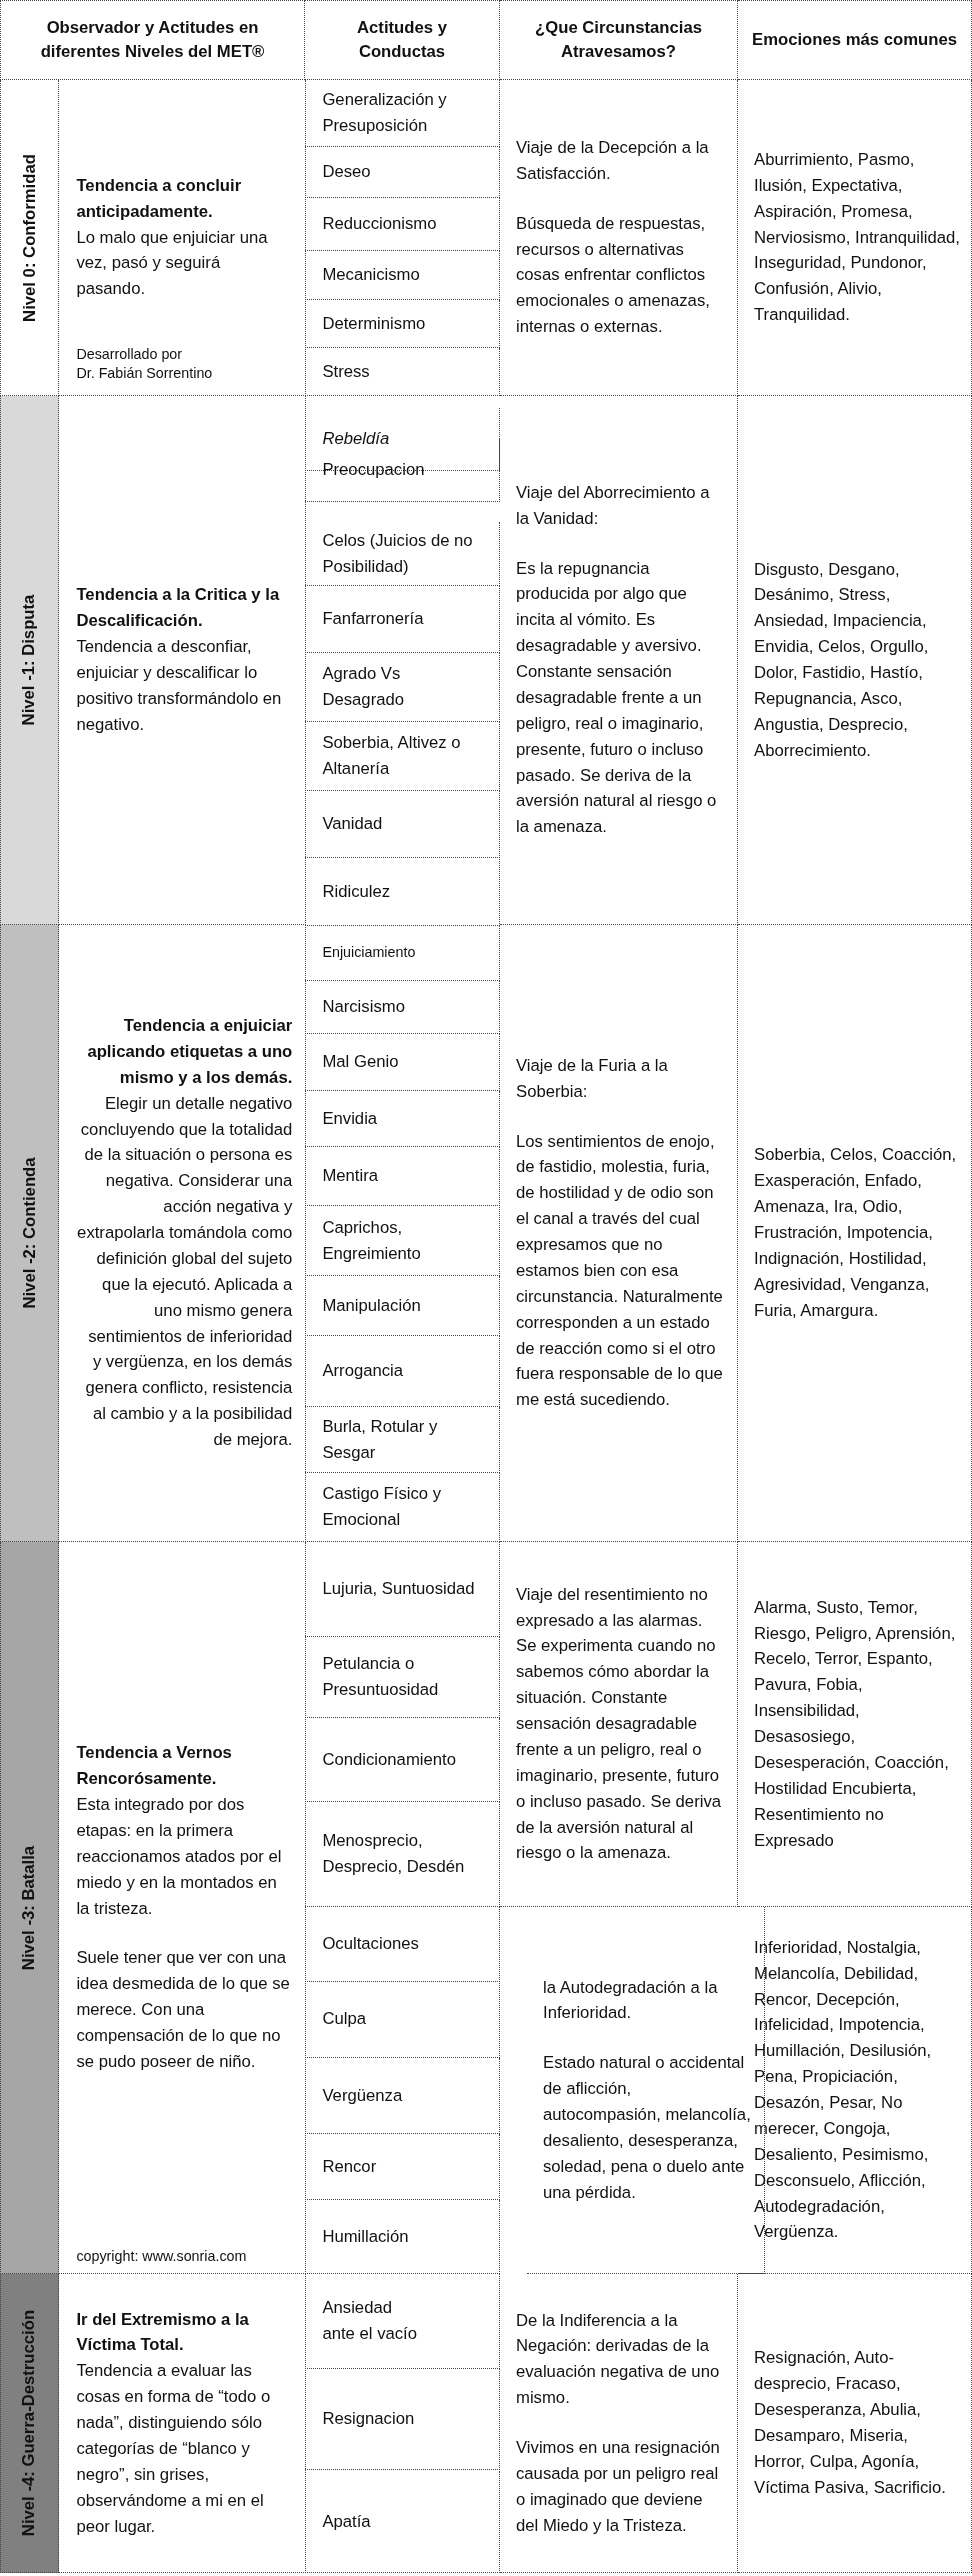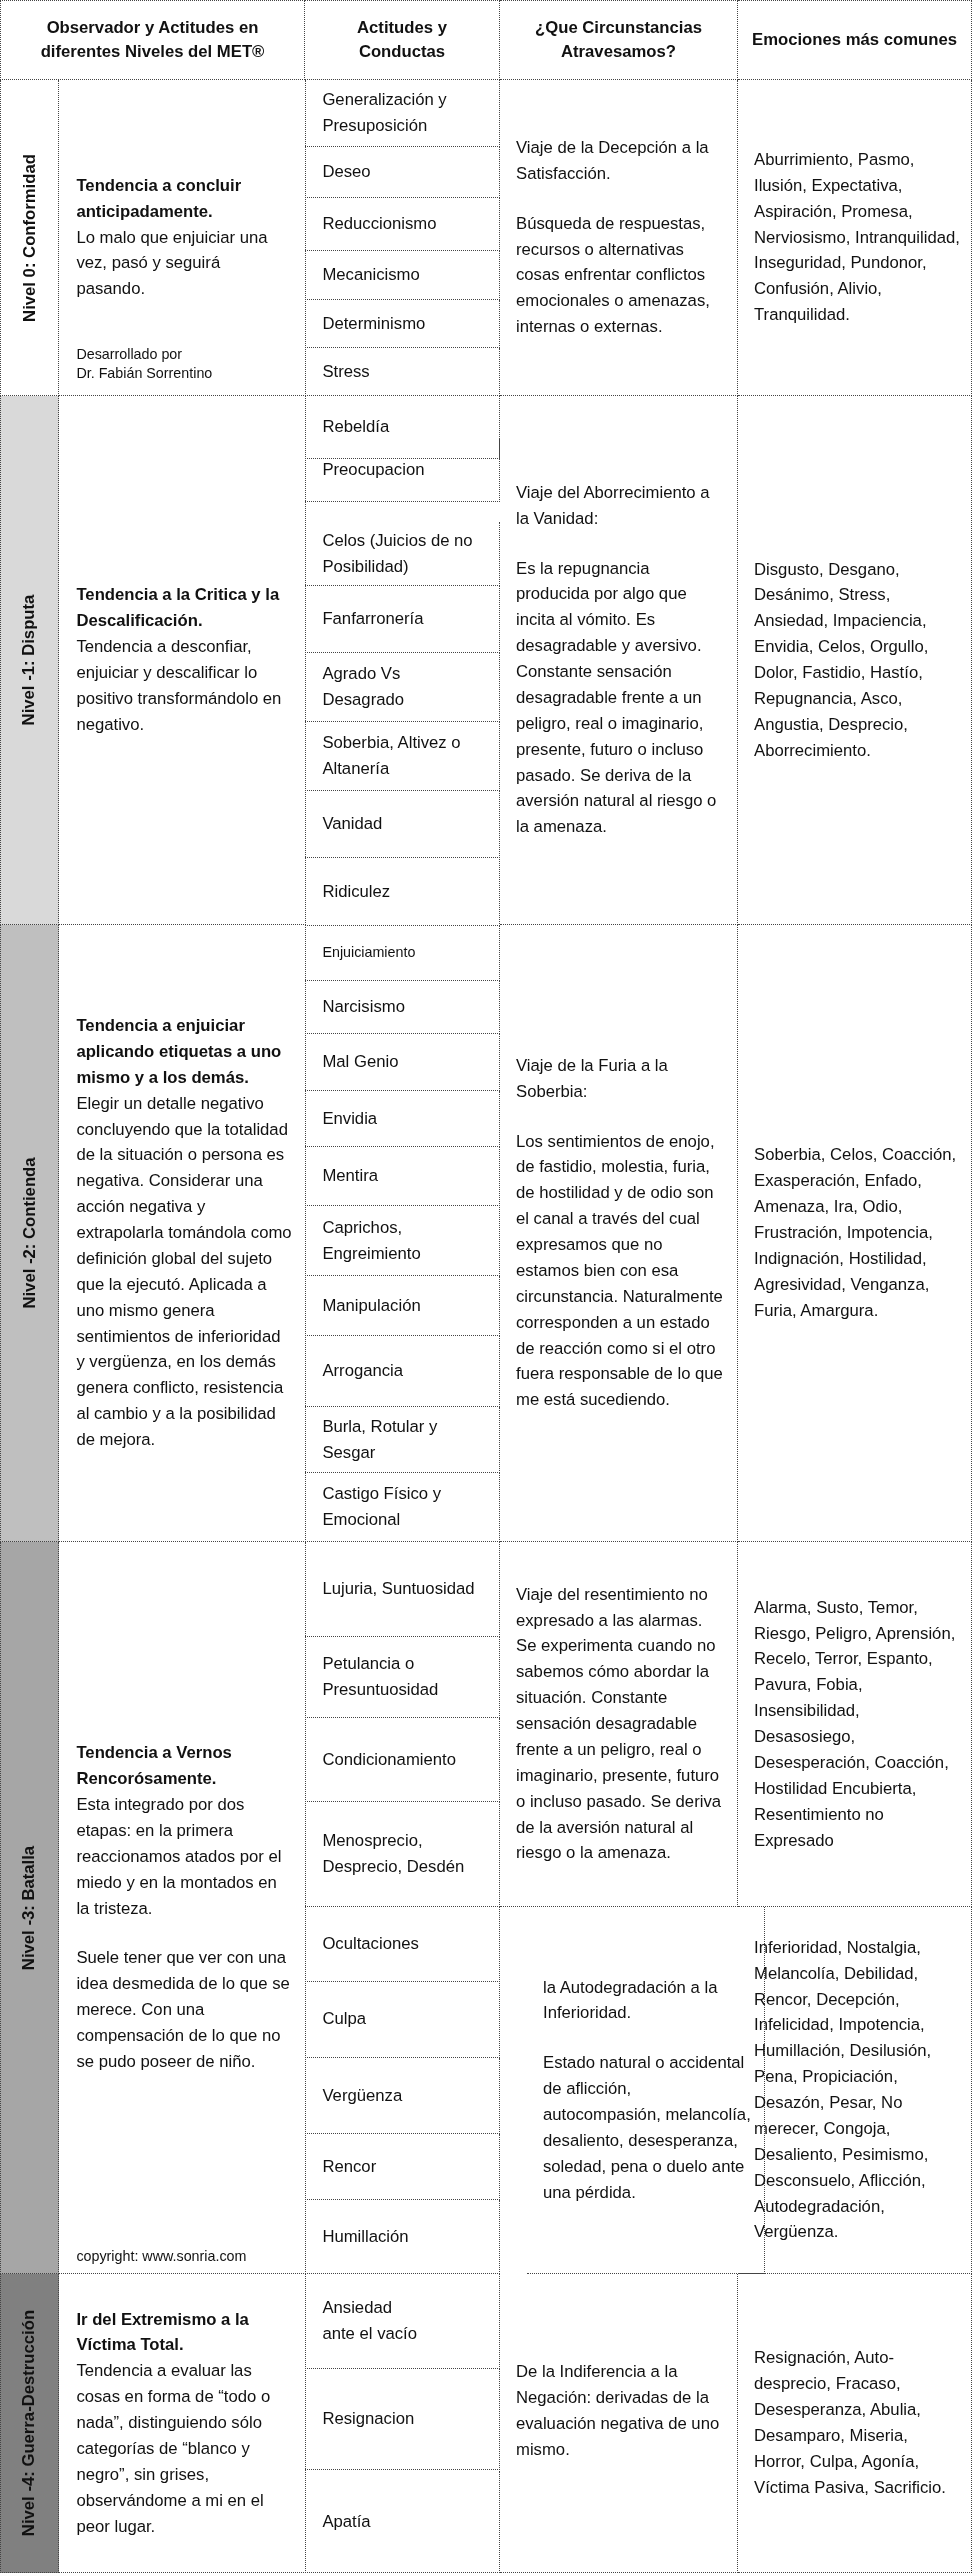--- a/index.html
+++ b/index.html
@@ -80,21 +80,21 @@
       <span>Aburrimiento, Pasmo, Ilusión, Expectativa, Aspiración, Promesa, Nerviosismo, Intranquilidad, Inseguridad, Pundonor, Confusión, Alivio, Tranquilidad.</span>
     </div>
 
   <div class="cell label tl" style="left:0;top:396px;width:59px;height:529px;background:#d9d9d9;">
       <span>Nivel -1: Disputa</span>
     </div>
   <div class="cell desc" style="left:59px;top:396px;width:247px;height:529px;">
     <b>Tendencia a la Critica y la Descalificación.</b>
     <span>Tendencia a desconfiar, enjuiciar y descalificar  lo positivo transformándolo en negativo.</span>
   </div>
-  <div class="cell act" style="left:305px;top:396px;width:195px;height:63px;">
+  <div class="cell act" style="left:305px;top:408px;width:195px;height:63px;font-style:italic;">
       <span>Rebeldía</span>
     </div>
   <div class="cell act" style="left:305px;top:439px;width:195px;height:63px;">
       <span>Preocupacion</span>
     </div>
   <div class="cell act" style="left:305px;top:522px;width:195px;height:64px;">
       <span>Celos (Juicios de no Posibilidad)</span>
     </div>
   <div class="cell act" style="left:305px;top:586px;width:195px;height:67px;">
       <span>Fanfarronería</span>
@@ -116,21 +116,21 @@
     <div class="gap"></div>
     <p class="p">Es la repugnancia producida por algo que incita al vómito. Es desagradable y aversivo. Constante sensación desagradable frente a un peligro, real o imaginario, presente, futuro o incluso pasado. Se deriva de la aversión natural al riesgo o la amenaza.</p>
   </div>
   <div class="cell emo" style="left:738px;top:396px;width:234px;height:529px;">
       <span>Disgusto, Desgano, Desánimo, Stress, Ansiedad, Impaciencia, Envidia, Celos, Orgullo, Dolor, Fastidio, Hastío, Repugnancia, Asco, Angustia, Desprecio, Aborrecimiento.</span>
     </div>
 
   <div class="cell label tl" style="left:0;top:925px;width:59px;height:617px;background:#bfbfbf;">
       <span>Nivel -2: Contienda</span>
     </div>
-  <div class="cell desc" style="left:59px;top:925px;width:247px;height:617px;">
+  <div class="cell desc" style="left:59px;top:925px;width:247px;height:617px;text-align:right;">
     <b>Tendencia a enjuiciar aplicando etiquetas a uno mismo y a los demás.</b>
     <span>Elegir un detalle negativo concluyendo que la totalidad de la situación o persona es negativa. Considerar una acción negativa y extrapolarla tomándola como definición global del sujeto que la ejecutó. Aplicada a uno mismo genera sentimientos de inferioridad y vergüenza, en los demás genera conflicto, resistencia al cambio y a la posibilidad de mejora.</span>
   </div>
   <div class="cell act small" style="left:305px;top:925px;width:195px;height:56px;">
       <span>Enjuiciamiento</span>
     </div>
   <div class="cell act" style="left:305px;top:981px;width:195px;height:53px;">
       <span>Narcisismo</span>
     </div>
   <div class="cell act" style="left:305px;top:1034px;width:195px;height:57px;">
@@ -230,18 +230,19 @@
     </div>
   <div class="cell act" style="left:305px;top:2369px;width:195px;height:101px;">
       <span>Resignacion</span>
     </div>
   <div class="cell act" style="left:305px;top:2471px;width:195px;height:102px;">
       <span>Apatía</span>
     </div>
   <div class="cell circ" style="left:500px;top:2274px;width:238px;height:299px;">
     <p class="p">De la Indiferencia a la Negación: derivadas de la evaluación negativa de uno mismo.</p>
     <div class="gap"></div>
+    <p class="p">Vivimos en una resignación causada por un peligro real o imaginado que deviene del Miedo y la Tristeza.</p>
   </div>
   <div class="cell emo" style="left:738px;top:2274px;width:234px;height:299px;">
       <span>Resignación, Auto-desprecio, Fracaso, Desesperanza, Abulia, Desamparo, Miseria, Horror, Culpa, Agonía, Víctima Pasiva, Sacrificio.</span>
     </div>
 </div>
 
 
 </body></html>

